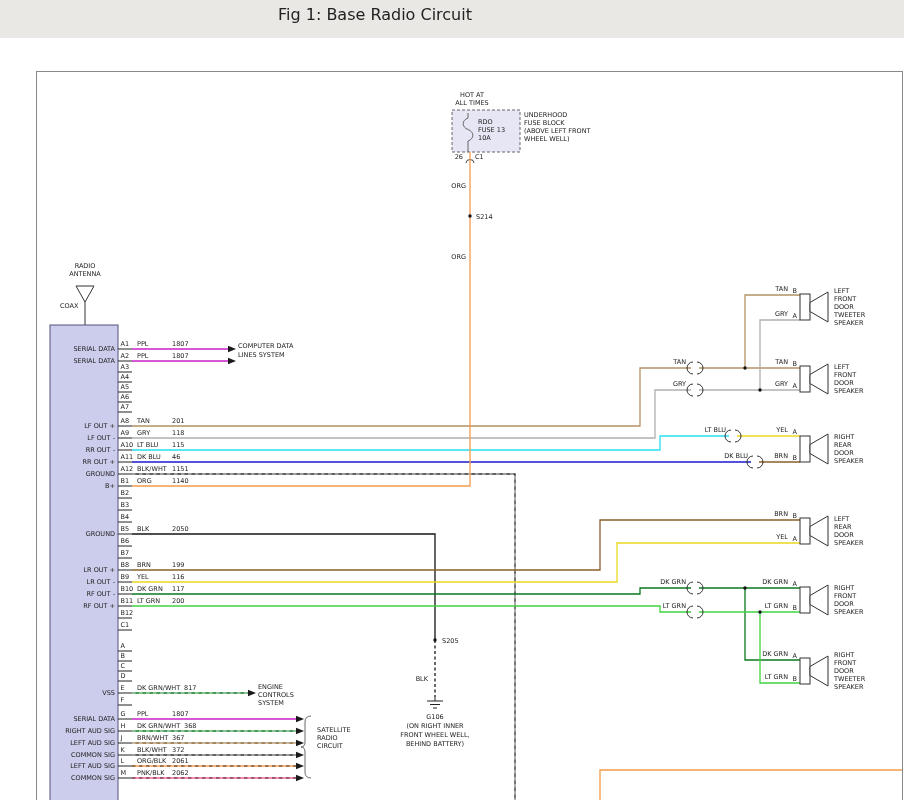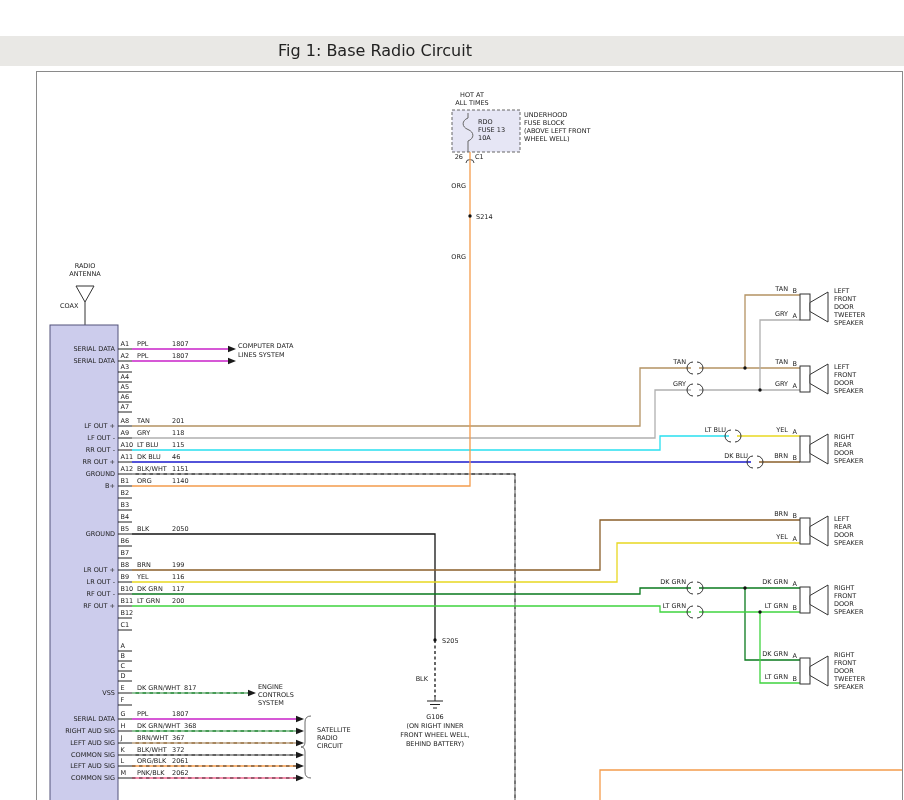--- a/index.html
+++ b/index.html
@@ -1,17 +1,17 @@
 <!DOCTYPE html>
 <html><head>
 <meta charset="utf-8">
 <style>
   html,body{margin:0;padding:0;background:#fff;width:904px;height:800px;overflow:hidden;
             font-family:"DejaVu Sans",sans-serif;}
-  .header{position:absolute;left:0;top:0;width:904px;height:30px;background:#e9e8e5;margin-top:36px;}
+  .header{position:absolute;left:0;top:0;width:904px;height:38px;background:#e9e8e5;}
   .title{position:absolute;left:278px;top:5px;font-size:16px;color:#222;}
   svg{position:absolute;left:0;top:0;}
   .t{font:6.5px "DejaVu Sans",sans-serif;fill:#222;}
   .am{text-anchor:middle;}
   .ae{text-anchor:end;}
 </style>
 </head>
 <body>
 
 <div class="header">

